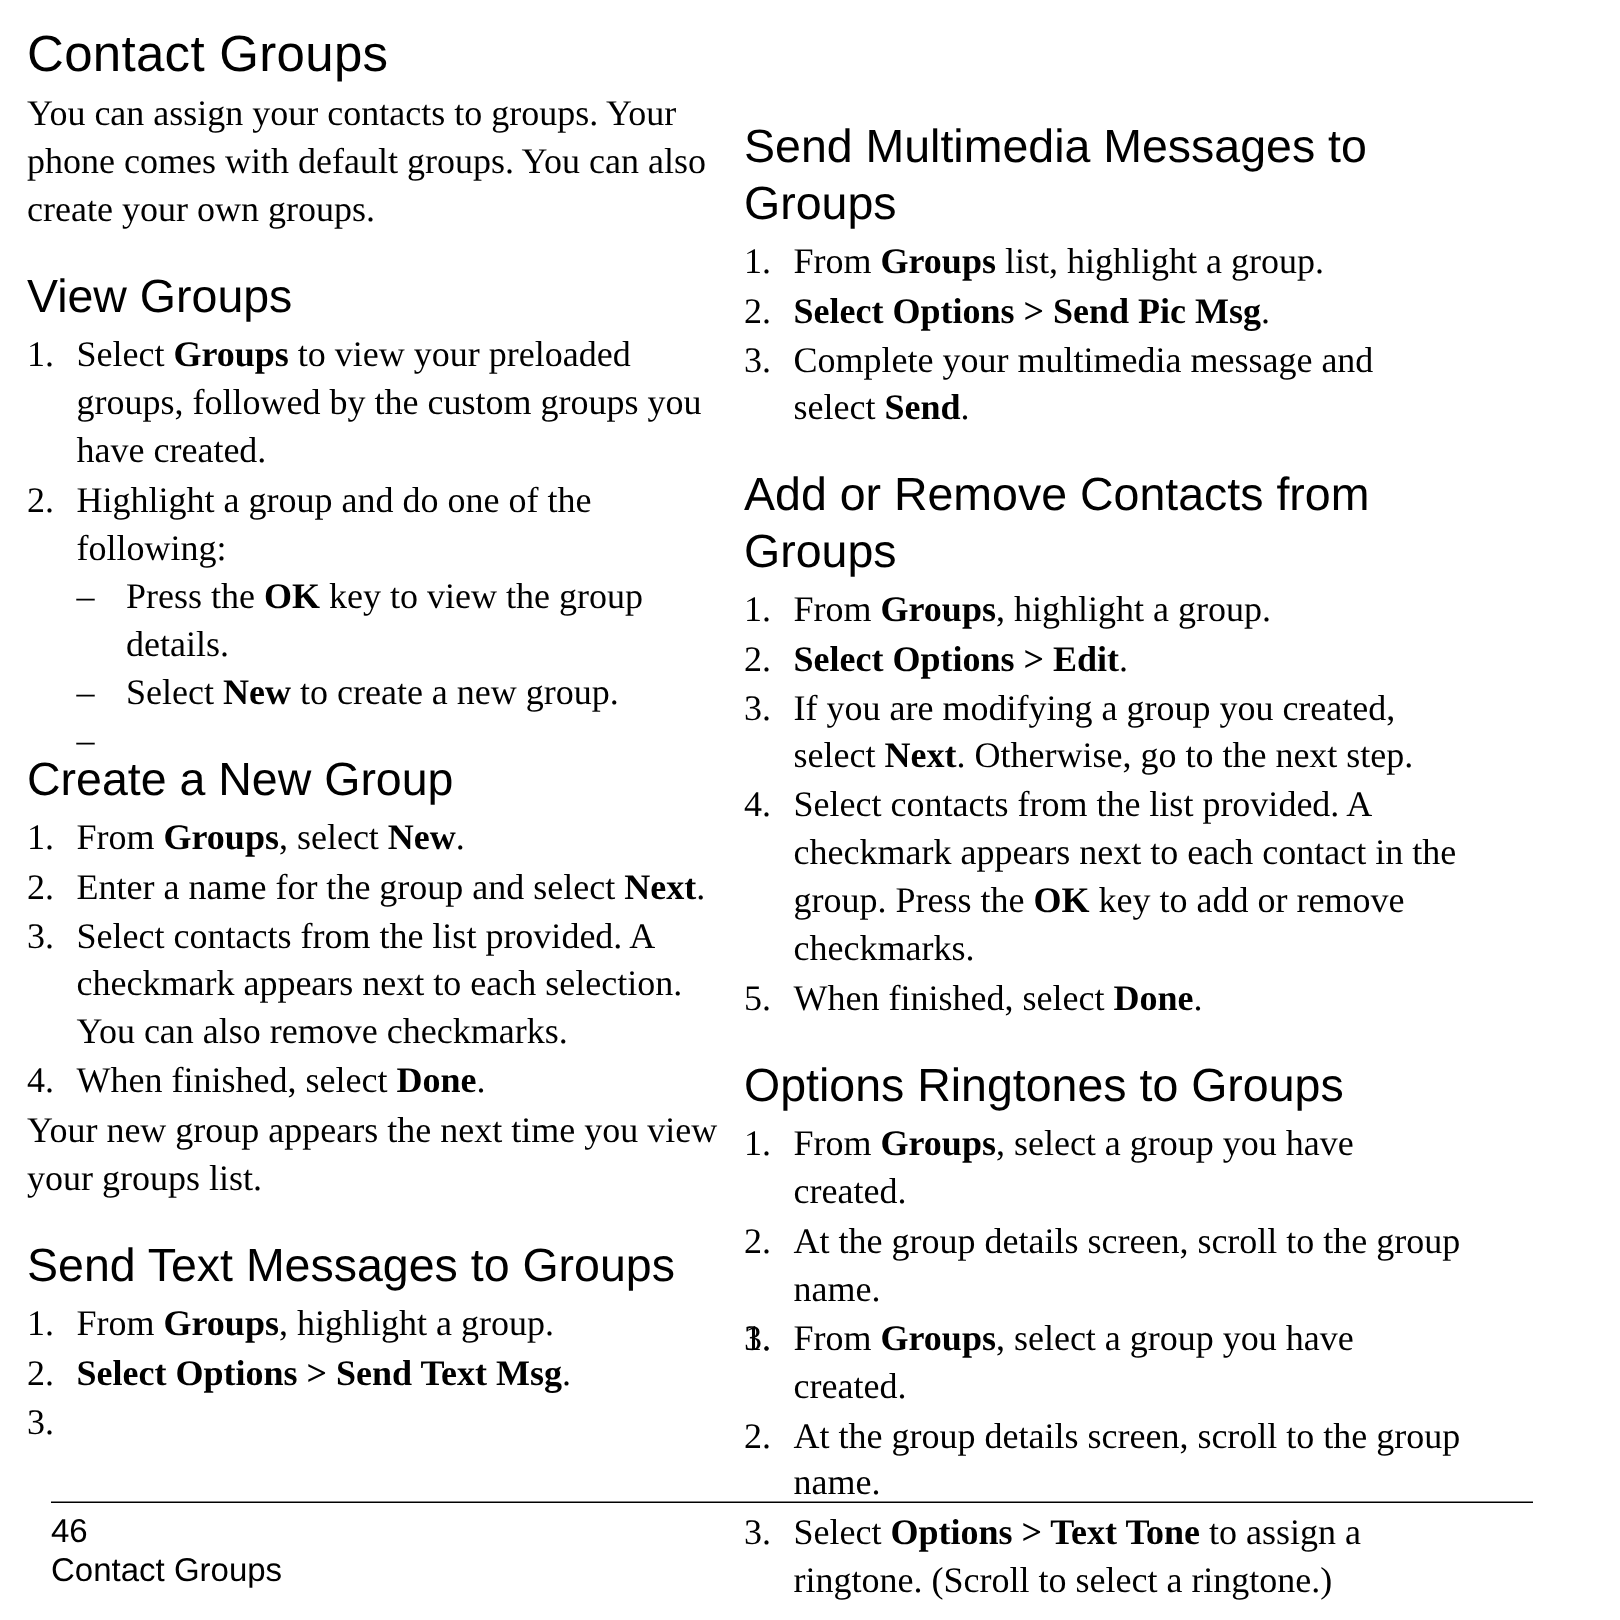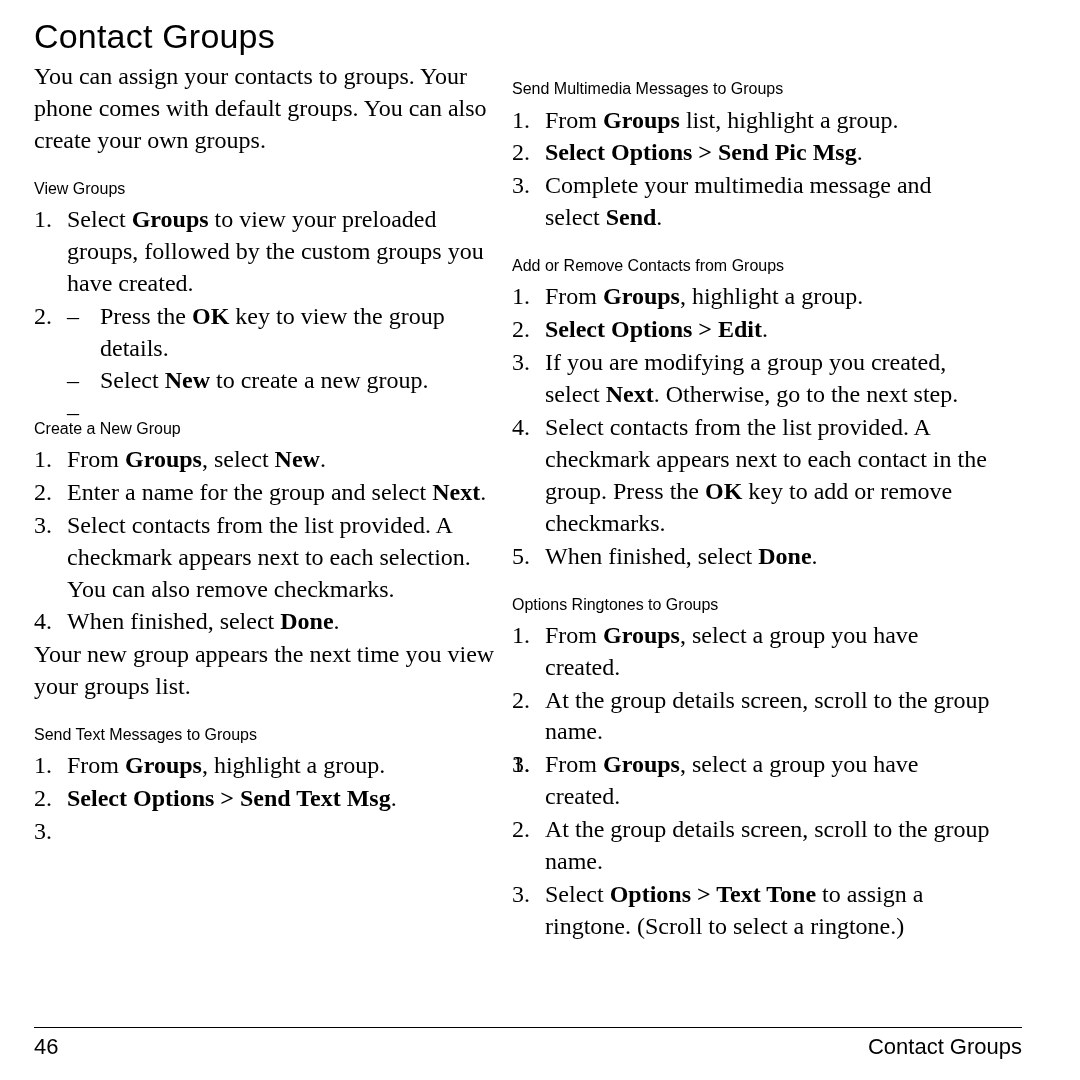--- a/index.html
+++ b/index.html
@@ -12,21 +12,21 @@
     background: #ffffff;
     font-family: "Liberation Serif", serif;
     color: #000000;
     overflow: hidden;
   }
   .page {
     position: relative;
     width: 1080px;
     height: 1080px;
     box-sizing: border-box;
-    padding: 18px 58px 0 34px;
+    padding: 18px 58px 0 18px;
   }
   .columns {
     display: flex;
     height: 985px;
   }
   .col {
     width: 478px;
     flex: 0 0 478px;
   }
   .col-right {
@@ -37,21 +37,21 @@
   h1.page-title {
     font-family: "Liberation Sans", sans-serif;
     font-size: 34px;
     font-weight: normal;
     letter-spacing: 0.2px;
     margin: 0 0 6px 0;
     line-height: 1.1;
   }
   h2.section-title {
     font-family: "Liberation Sans", sans-serif;
-    font-size: 16px;
+    font-size: 31px;
     font-weight: normal;
     margin: 22px 0 6px 0;
     line-height: 1.2;
   }
   h2.section-title.first {
     margin-top: 18px;
   }
   p.para {
     font-size: 24px;
     line-height: 1.33;
@@ -95,20 +95,21 @@
     position: absolute;
     left: 34px;
     right: 58px;
     bottom: 20px;
     border-top: 1.5px solid #000;
     padding-top: 6px;
     display: flex;
     justify-content: space-between;
     font-size: 22px;
     font-family: "Liberation Sans", sans-serif;
+    flex-direction: column;
   }
   .footer .pg { }
   .footer .ft { }
 </style>
 </head>
 <body>
 
 <div class="page">
 
   <h1 class="page-title">Contact Groups</h1>
@@ -120,20 +121,21 @@
       <p class="para">You can assign your contacts to groups. Your phone comes with default groups. You can also create your own groups.</p>
 
       <h2 class="section-title">View Groups</h2>
       <ol class="steps">
         <li>
           <span class="num">1.</span>
           <span>Select <b>Groups</b> to view your preloaded groups, followed by the custom groups you have created.</span>
         </li>
         <li>
           <span class="num">2.</span>
+          <span>Highlight a group and do one of the following:</span>
           <ul class="sub">
             <li>
               <span class="dash">–</span>
               <span>Press the <b>OK</b> key to view the group details.</span>
             </li>
             <li>
               <span class="dash">–</span>
               <span>Select <b>New</b> to create a new group.</span>
             </li>
             <li>

